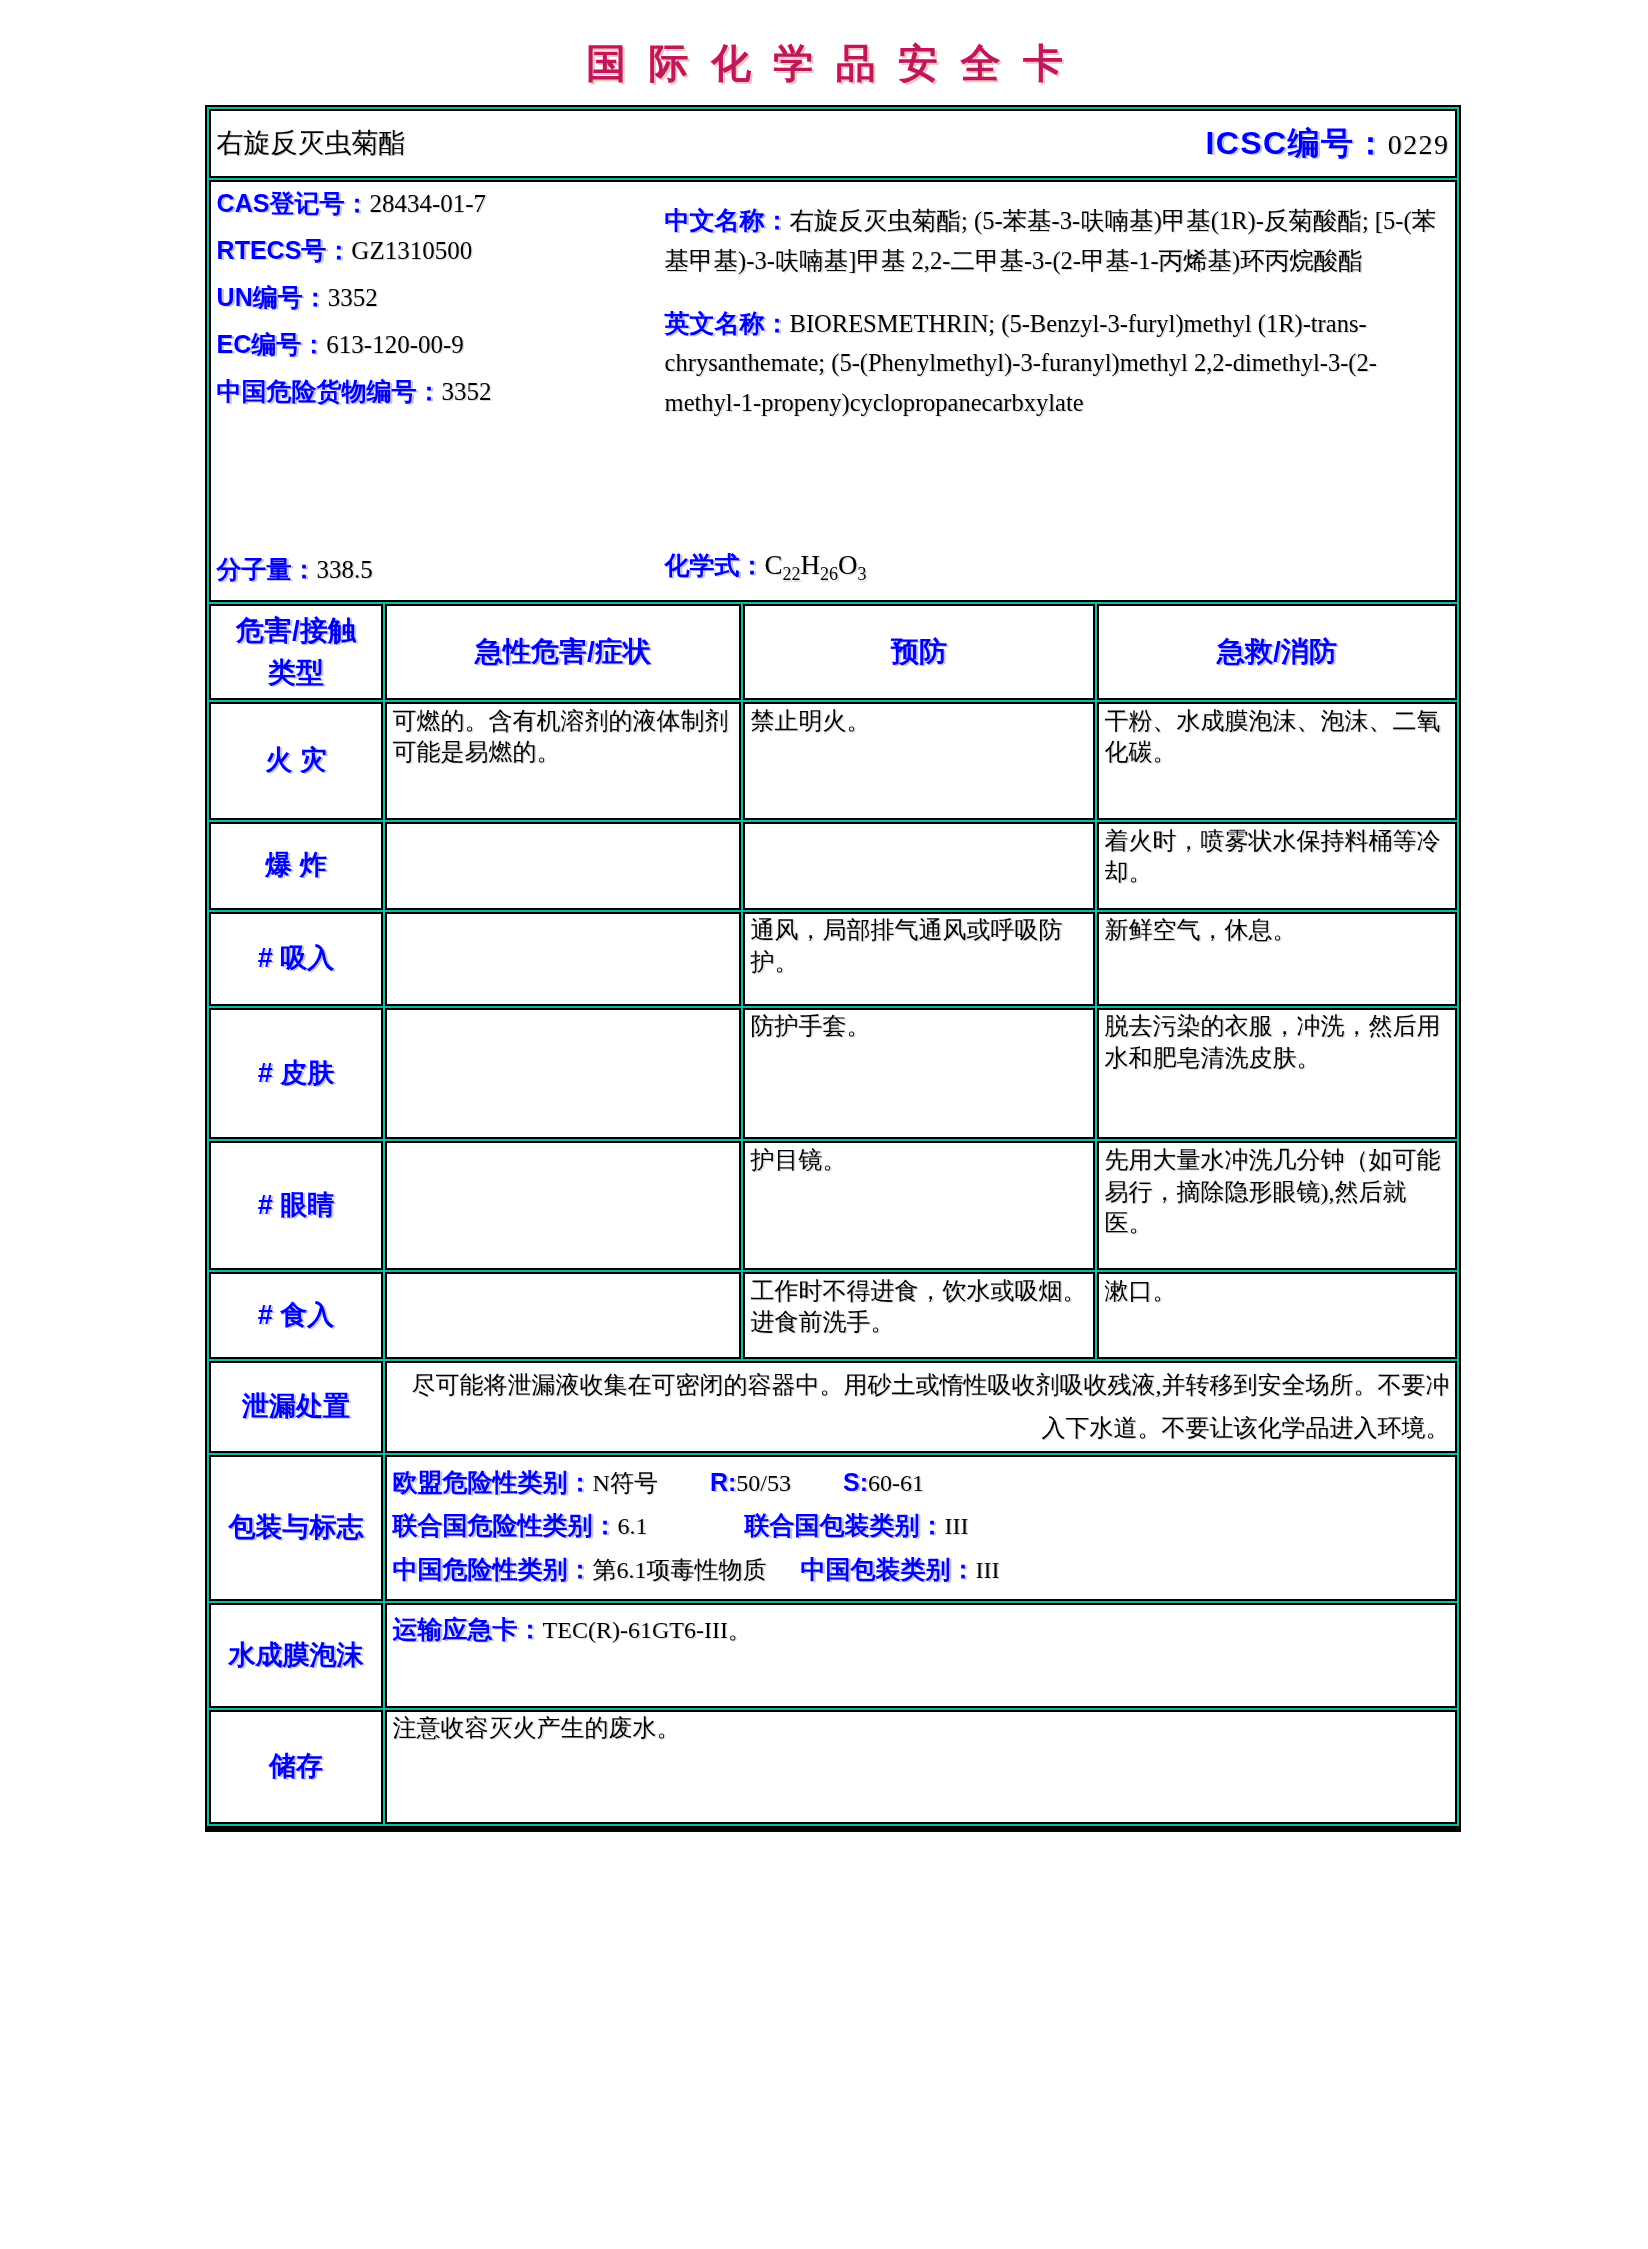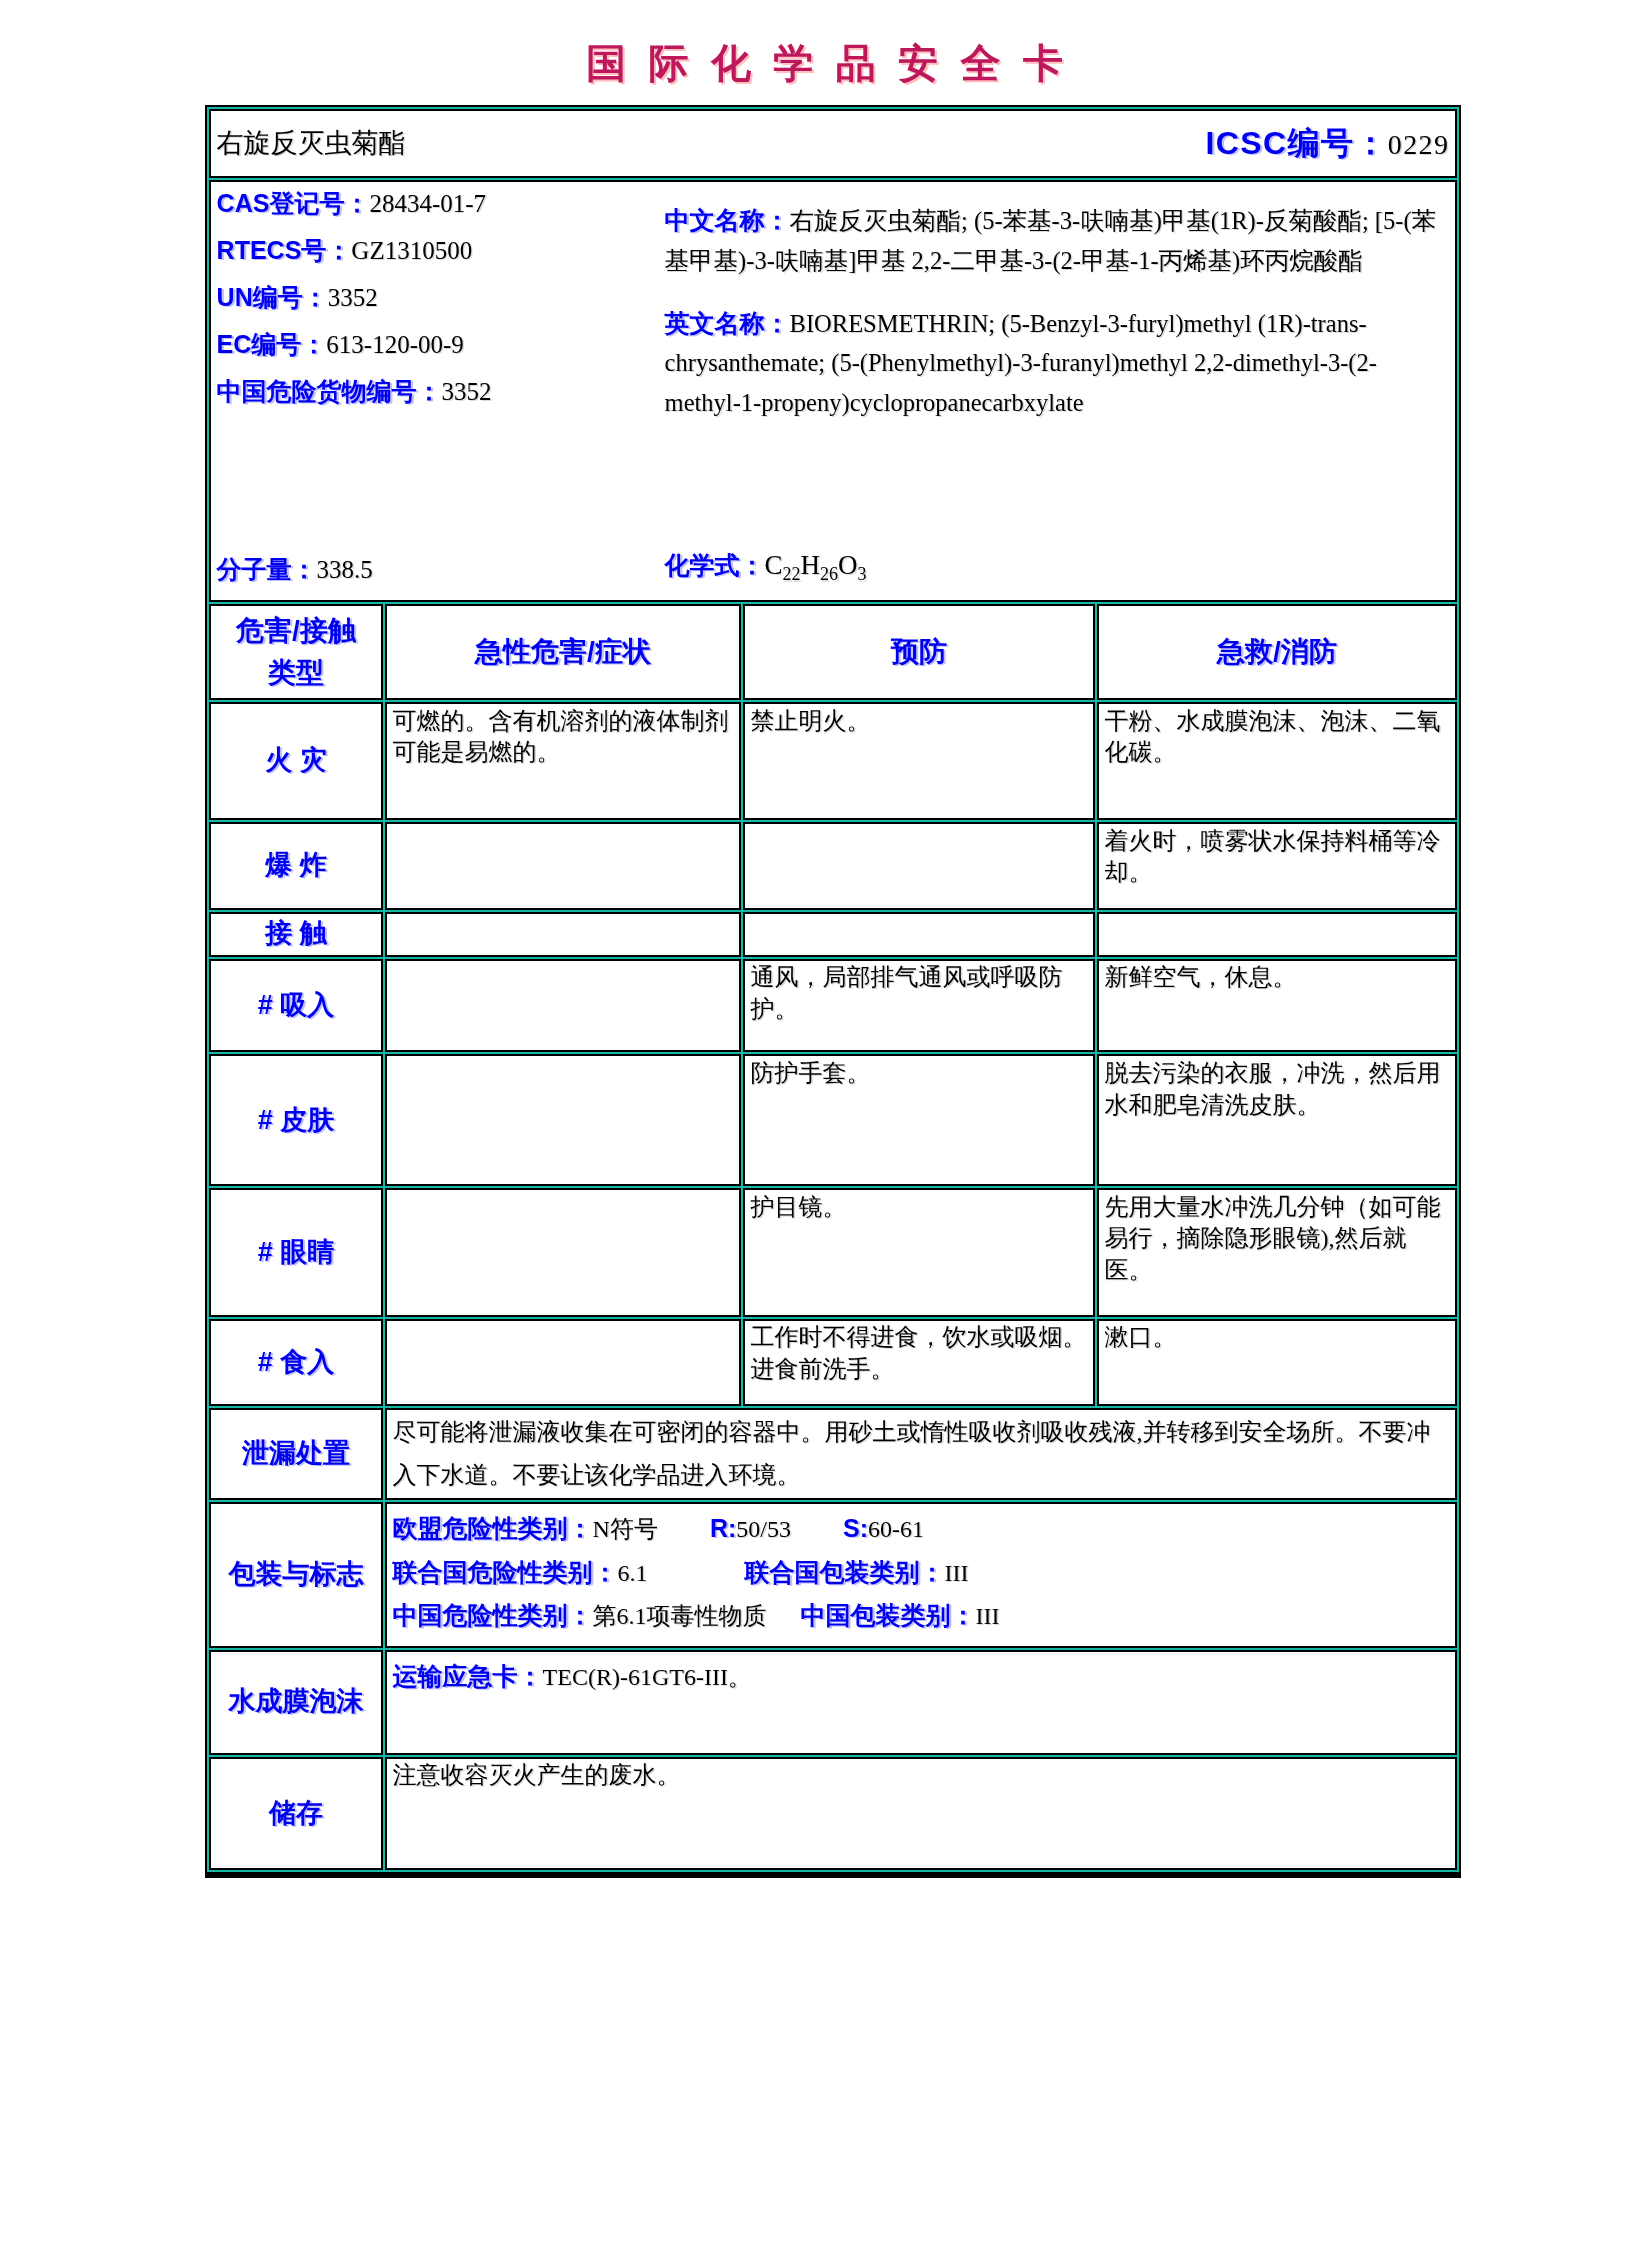--- a/index.html
+++ b/index.html
@@ -57,21 +57,21 @@
   .h-r2 td{height:81px;}
   .h-r3 td{height:38px;}
   .h-r4 td{height:87px;}
   .h-r5 td{height:125px;}
   .h-r6 td{height:122px;}
   .h-r7 td{height:80px;}
   .h-spill td{height:76px;}
   .h-pack td{height:139px;}
   .h-resp td{height:98px;}
   .h-store td{height:107px;}
-  .wide-lh{line-height:1.78;}
+  .wide-lh{line-height:1.78;text-align:right;}
   .pack-line{margin:7px 0 9.8px 0;white-space:nowrap;}
   .gap65{margin-left:46px;}
   .gap130{margin-left:91px;}
   .gap40{margin-left:28px;}
 </style>
 </head>
 <body>
 
 <div class="page-title">国际化学品安全卡</div>
 
@@ -132,26 +132,20 @@
     <td>干粉、水成膜泡沫、泡沫、二氧化碳。</td>
   </tr>
 
   <tr class="h-r2">
     <td class="lab-cell">爆 炸</td>
     <td></td>
     <td></td>
     <td>着火时，喷雾状水保持料桶等冷却。</td>
   </tr>
 
-  <tr class="h-r3">
-    <td class="lab-cell">接 触</td>
-    <td></td>
-    <td></td>
-    <td></td>
-  </tr>
 
   <tr class="h-r4">
     <td class="lab-cell"># 吸入</td>
     <td></td>
     <td>通风，局部排气通风或呼吸防护。</td>
     <td>新鲜空气，休息。</td>
   </tr>
 
   <tr class="h-r5">
     <td class="lab-cell"># 皮肤</td>

